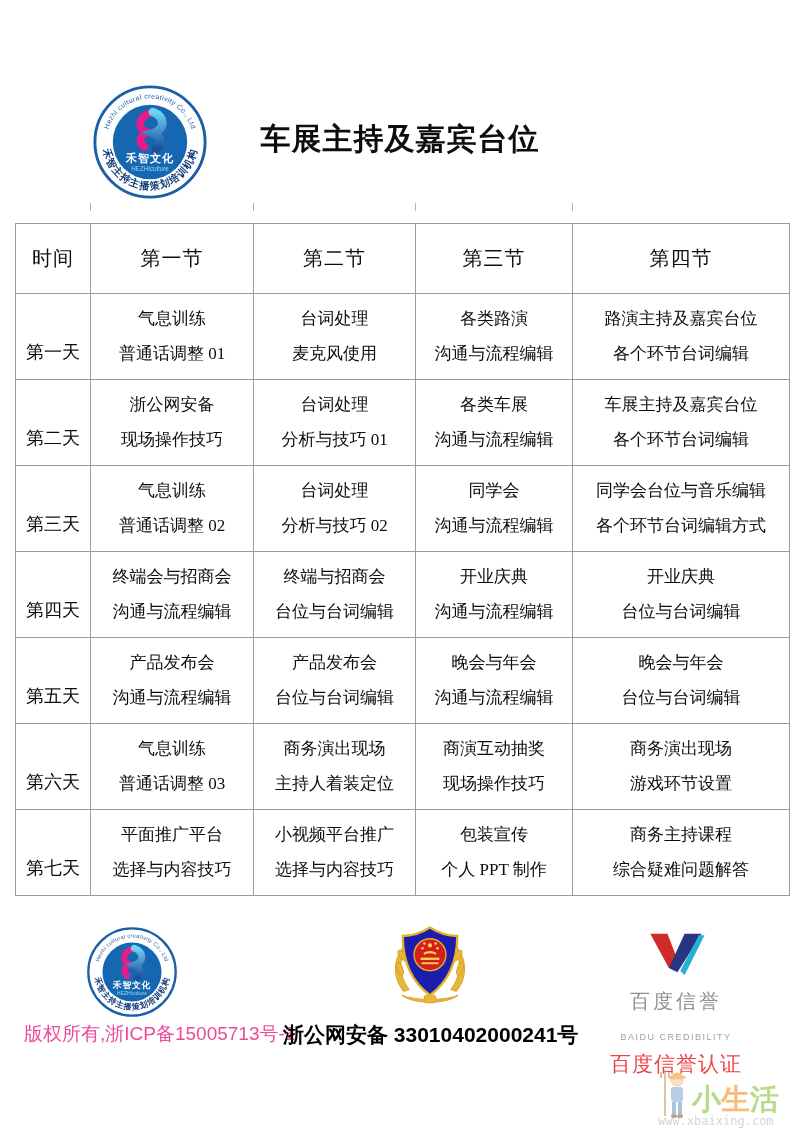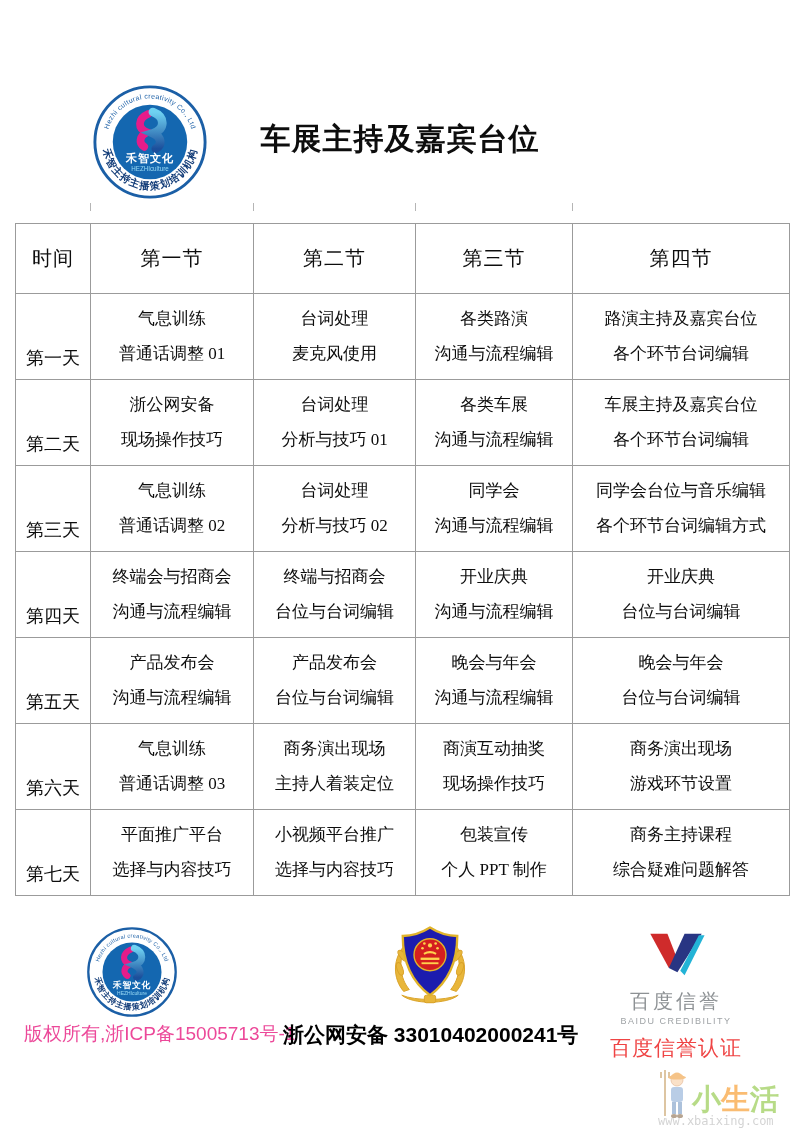--- a/index.html
+++ b/index.html
@@ -28,40 +28,40 @@
     border-top:1px solid #9b9b9b; border-left:1px solid #9b9b9b;
     background:#fff;
   }
   .course-table > div { border-right:1px solid #9b9b9b; border-bottom:1px solid #9b9b9b; }
   .th {
     display:flex; align-items:center; justify-content:center;
     font-size:20px; letter-spacing:1px;
   }
   .day {
     display:flex; align-items:flex-end; justify-content:center;
-    padding-bottom:9px; font-size:18px;
+    padding-bottom:15px; font-size:18px;
   }
   .cell {
     display:flex; flex-direction:column; justify-content:space-evenly;
     align-items:center; font-size:17px; text-align:center; line-height:1.15;
   }
   .stub { position:absolute; width:1px; height:8px; background:#b5b5b5; top:203px; }
 
   
   .footer-text {
     position:absolute; top:1021px; font-family:"Liberation Sans", sans-serif;
     white-space:nowrap;
   }
   .copyright { left:24px; font-size:19px; color:#ec4899; }
   .police-record { left:283px; width:285px; text-align:center; font-size:21px; font-weight:bold; color:#000; }
   .police-badge { position:absolute; left:383px; top:920px; width:94px; height:94px; }
   .baidu-block { position:absolute; left:606px; top:928px; width:140px; text-align:center; font-family:"Liberation Sans", sans-serif; }
   .baidu-v { width:72px; height:50px; display:block; margin:0 auto; }
   .baidu-cn { font-size:20px; letter-spacing:3px; color:#8d9194; margin-top:10px; }
-  .baidu-en { font-size:9px; letter-spacing:1.5px; color:#9fa3a6; margin-top:1px; }
+  .baidu-en { font-size:9px; letter-spacing:1.5px; color:#9fa3a6; margin-top:17px; }
   .baidu-cert { font-size:21px; color:#ef4444; margin-top:8px; letter-spacing:1px; }
 
   
   .watermark { position:absolute; left:658px; top:1066px; width:138px; opacity:0.62; }
   .wm-row { display:flex; align-items:flex-end; }
   .farmer { width:34px; height:56px; flex:0 0 auto; }
   .wm-chars { display:flex; font-family:"DejaVu Sans", sans-serif; font-weight:bold; font-size:29px; line-height:1; padding-bottom:8px; }
   .wm-url { font-family:"DejaVu Sans Mono", monospace; font-size:12px; color:#b9b9b9; margin-top:-8px; }
 </style>
 </head>

